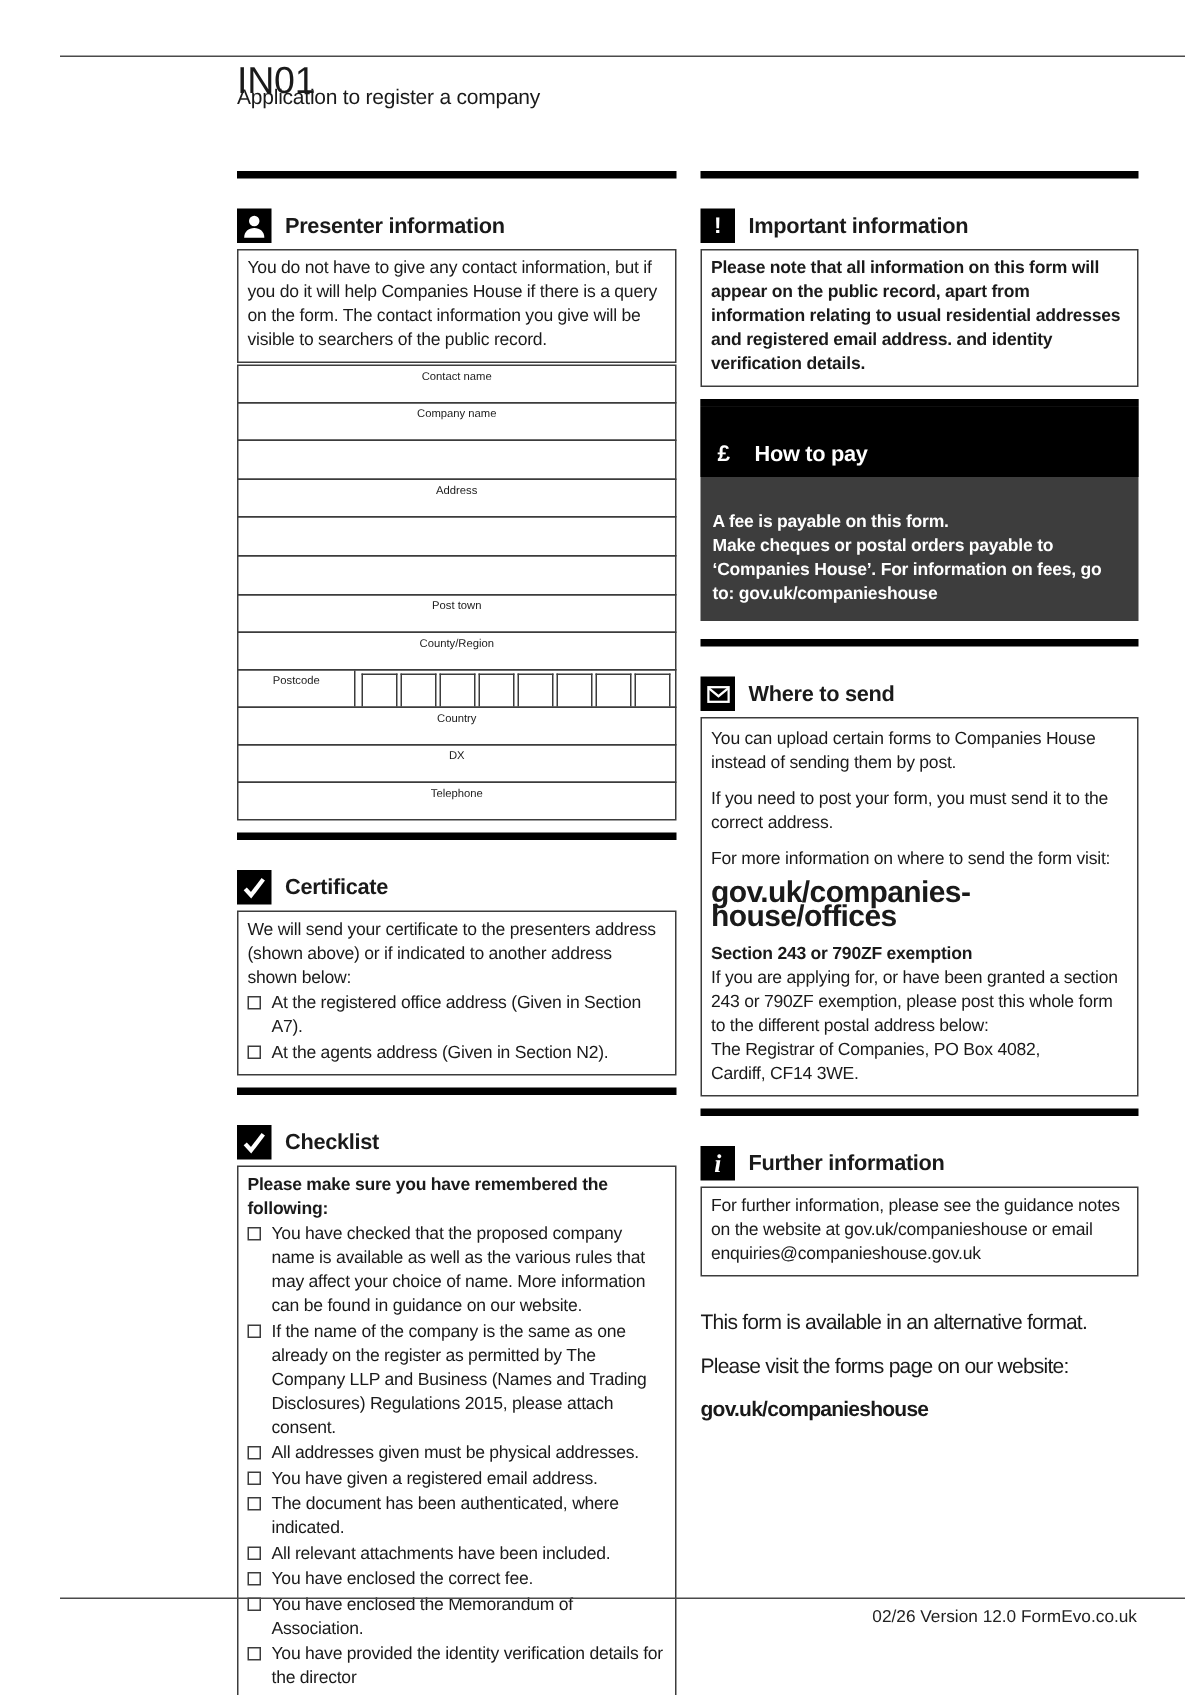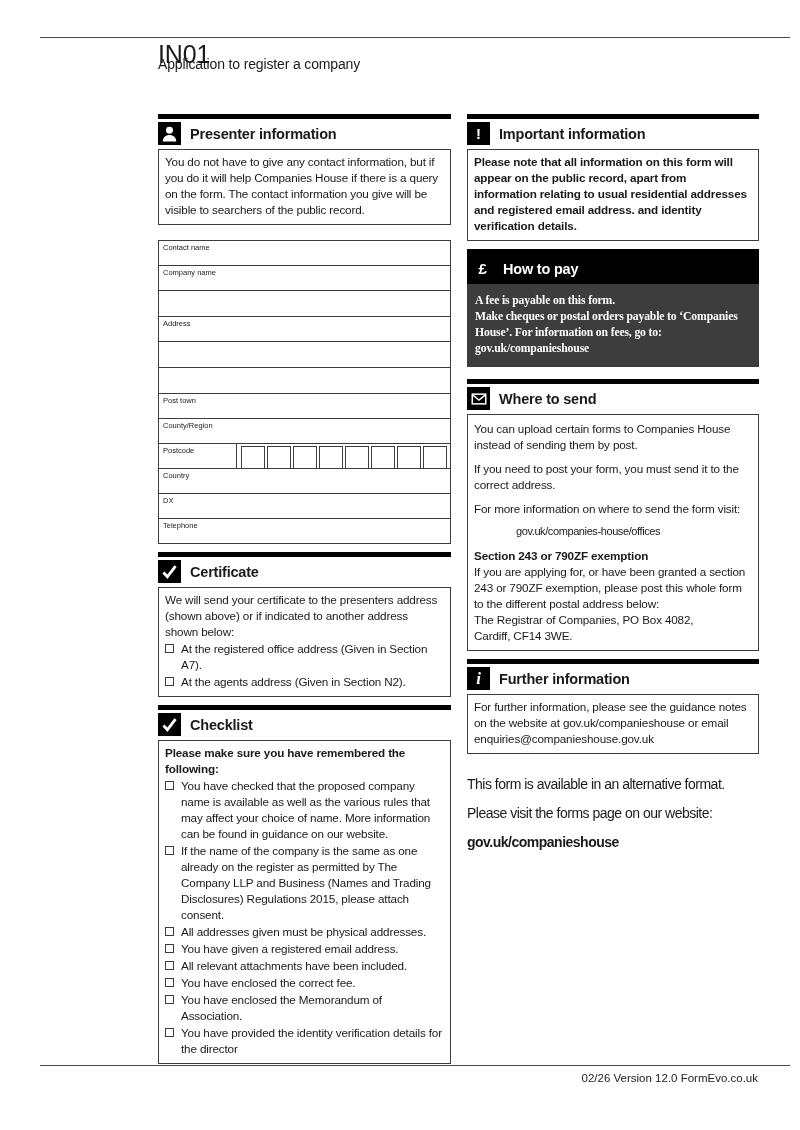--- a/index.html
+++ b/index.html
@@ -22,21 +22,21 @@
   .form-title { position: absolute; left: 158px; top: 56px; font-size: 14px; }
 
   .col { position: absolute; top: 114px; }
   .col-left  { left: 158px; width: 293px; }
   .col-right { left: 467px; width: 292px; }
 
   .section { margin-top: 0; }
   .gap-8 { margin-top: 8px; }
   .gap-12 { margin-top: 12px; }
   .sec-bar { height: 5px; background: #000; }
-  .sec-head { display: flex; align-items: center; gap: 9px; padding: 3px 0 4px 0; }
+  .sec-head { display: flex; align-items: center; gap: 9px; padding: 20px 0 4px 0; }
   .icon-sq {
     width: 23px; height: 23px; background: #000; color: #fff; flex: none;
     display: flex; align-items: center; justify-content: center;
     font-weight: bold; font-size: 15px;
   }
   .icon-sq svg { display: block; }
   .sec-title { font-weight: bold; font-size: 14.5px; letter-spacing: -0.2px; }
 
   .box {
     border: 1px solid #3c3c3c;
@@ -45,42 +45,42 @@
   }
   .box + .box, .fields .box { margin-top: -1px; }
   .stack > .box + .box { margin-top: -1px; }
   .bold { font-weight: bold; }
 
   .field {
     border: 1px solid #3c3c3c; margin-top: -1px;
     height: 26px; padding: 2px 4px;
     font-size: 7.5px; line-height: 9px; letter-spacing: 0;
   }
-  .fields { margin-top: 16px; }
+  .fields { margin-top: 2px; text-align: center; }
   .field.blank { height: 27px; }
   .field-postcode { display: flex; align-items: stretch; padding: 0; }
   .pc-label { width: 78px; border-right: 1px solid #3c3c3c; padding: 2px 4px; flex: none; }
   .pc-cells { display: flex; gap: 2px; margin-left: 4px; padding-top: 2px; }
   .pc-cell { width: 24px; border: 1px solid #3c3c3c; border-bottom: none; }
 
   .opt-row, .chk-row { display: flex; gap: 7px; align-items: flex-start; margin-top: 1px; }
   .chk-sq {
     width: 9px; height: 9px; border: 1px solid #3c3c3c; flex: none;
     margin-top: 3px; background: #fff;
   }
   .chk-text { flex: 1; }
 
   .para { margin-top: 8px; }
   .para:first-child { margin-top: 2px; }
 
   .sec-dark { background: #3d3d3d; color: #fff; }
   .sec-dark .sec-head { background: #000; padding-left: 4px; }
-  .sec-dark .dark-body { padding: 9px 8px 10px 8px; font-size: 11.7px; line-height: 16px; font-weight: bold; font-family: Liberation Serif, serif; }
-
-  .big-link { font-size: 11px; font-weight: normal; letter-spacing: -0.4px; margin-top: 6px; margin-left: 42px; }
+  .sec-dark .dark-body { padding: 22px 8px 10px 8px; font-size: 11.7px; line-height: 16px; font-weight: bold; }
+
+  .big-link { font-size: 20px; font-weight: bold; letter-spacing: -0.4px; margin-top: 6px; }
   .sub-head { font-weight: bold; margin-top: 9px; }
 
   .alt-format { margin-top: 16px; font-size: 14px; line-height: 29px; letter-spacing: -0.5px; }
   .alt-link { font-weight: bold; }
 
   .footer {
     position: absolute; top: 1072px; left: 440px; width: 318px;
     text-align: right; font-size: 11.5px; letter-spacing: 0;
     color: #222;
   }
@@ -186,20 +186,24 @@
           <div class="chk-row">
               <span class="chk-sq"></span>
               <span class="chk-text">All addresses given must be physical addresses.</span>
             </div>
           <div class="chk-row">
               <span class="chk-sq"></span>
               <span class="chk-text">You have given a registered email address.</span>
             </div>
           <div class="chk-row">
               <span class="chk-sq"></span>
+              <span class="chk-text">The document has been authenticated, where indicated.</span>
+            </div>
+          <div class="chk-row">
+              <span class="chk-sq"></span>
               <span class="chk-text">All relevant attachments have been included.</span>
             </div>
           <div class="chk-row">
               <span class="chk-sq"></span>
               <span class="chk-text">You have enclosed the correct fee.</span>
             </div>
           <div class="chk-row">
               <span class="chk-sq"></span>
               <span class="chk-text">You have enclosed the Memorandum of Association.</span>
             </div>

